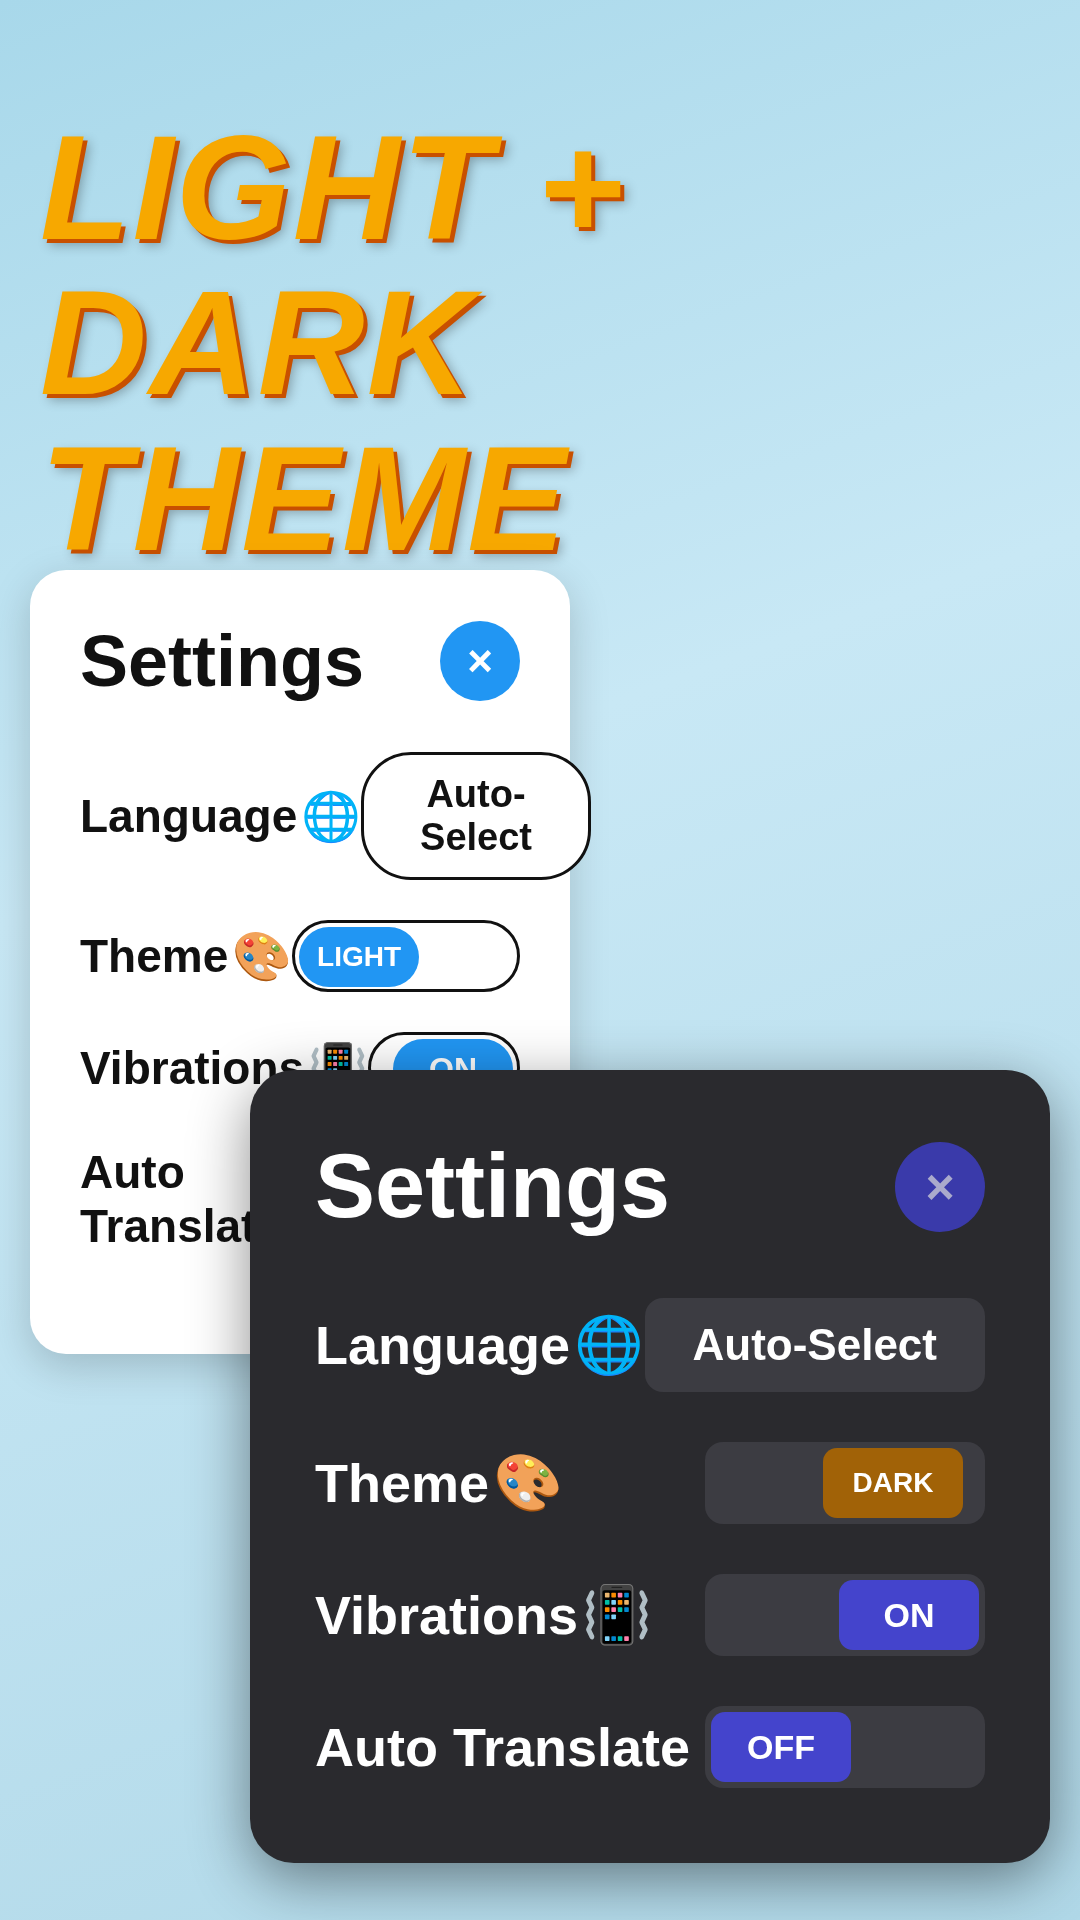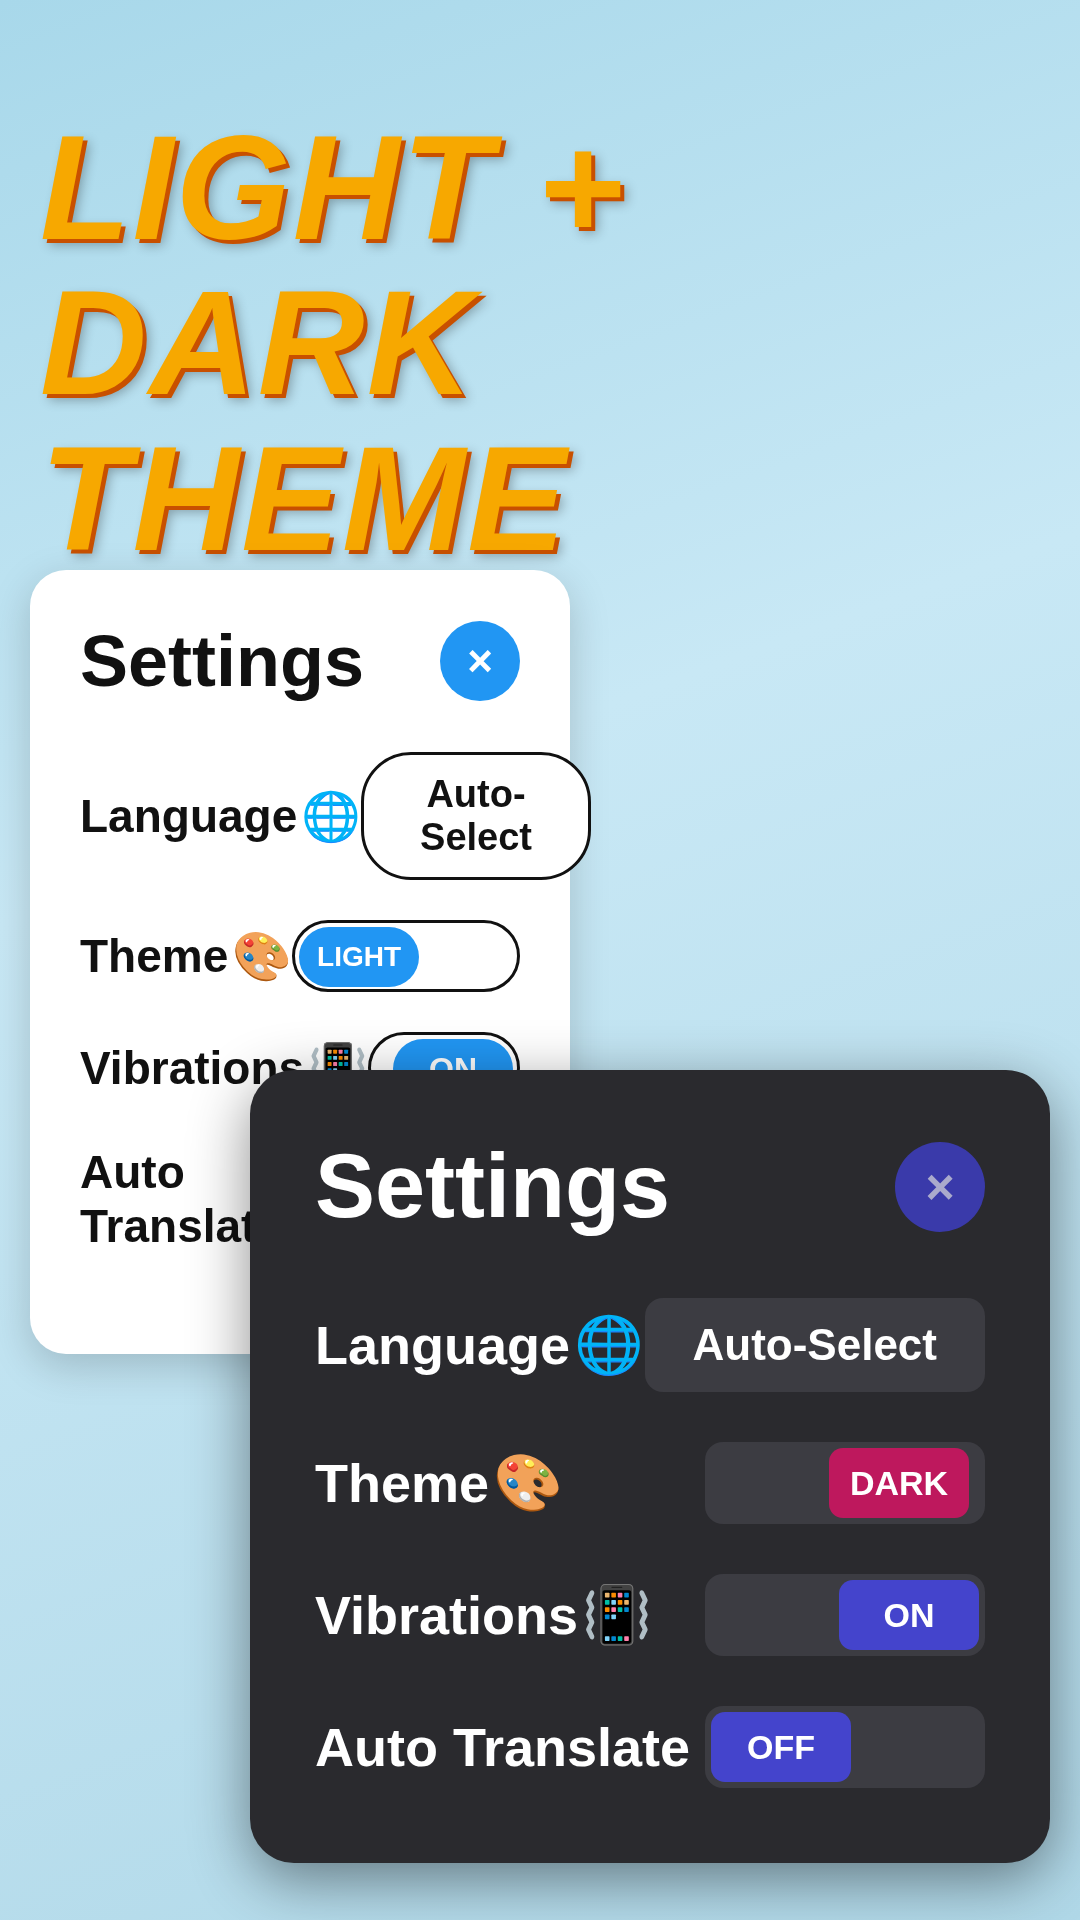--- a/index.html
+++ b/index.html
@@ -265,31 +265,31 @@
       border-radius: 18px;
       position: relative;
       background: #3c3c42;
       cursor: pointer;
       display: flex;
       align-items: center;
     }
 
     .toggle-dark-theme .knob {
       position: absolute;
-      right: 16px;
+      right: 22px;
       top: 6px;
       width: 140px;
       height: 70px;
       border-radius: 14px;
-      background: #be185d;
-      display: flex;
-      align-items: center;
-      justify-content: center;
-      color: white;
-      font-size: 34px;
+      background: #a16207;
+      display: flex;
+      align-items: center;
+      justify-content: center;
+      color: white;
+      font-size: 28px;
       font-weight: 800;
     }
 
     .toggle-dark-vibration {
       width: 280px;
       height: 82px;
       border-radius: 18px;
       position: relative;
       background: #3c3c42;
       cursor: pointer;

